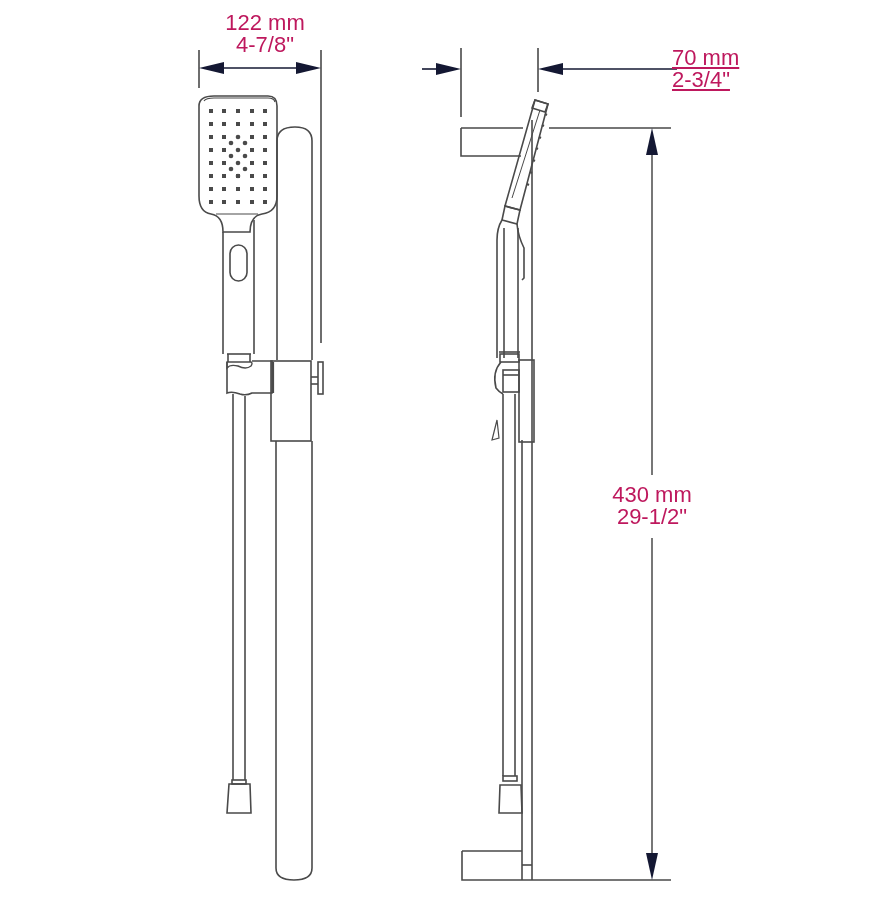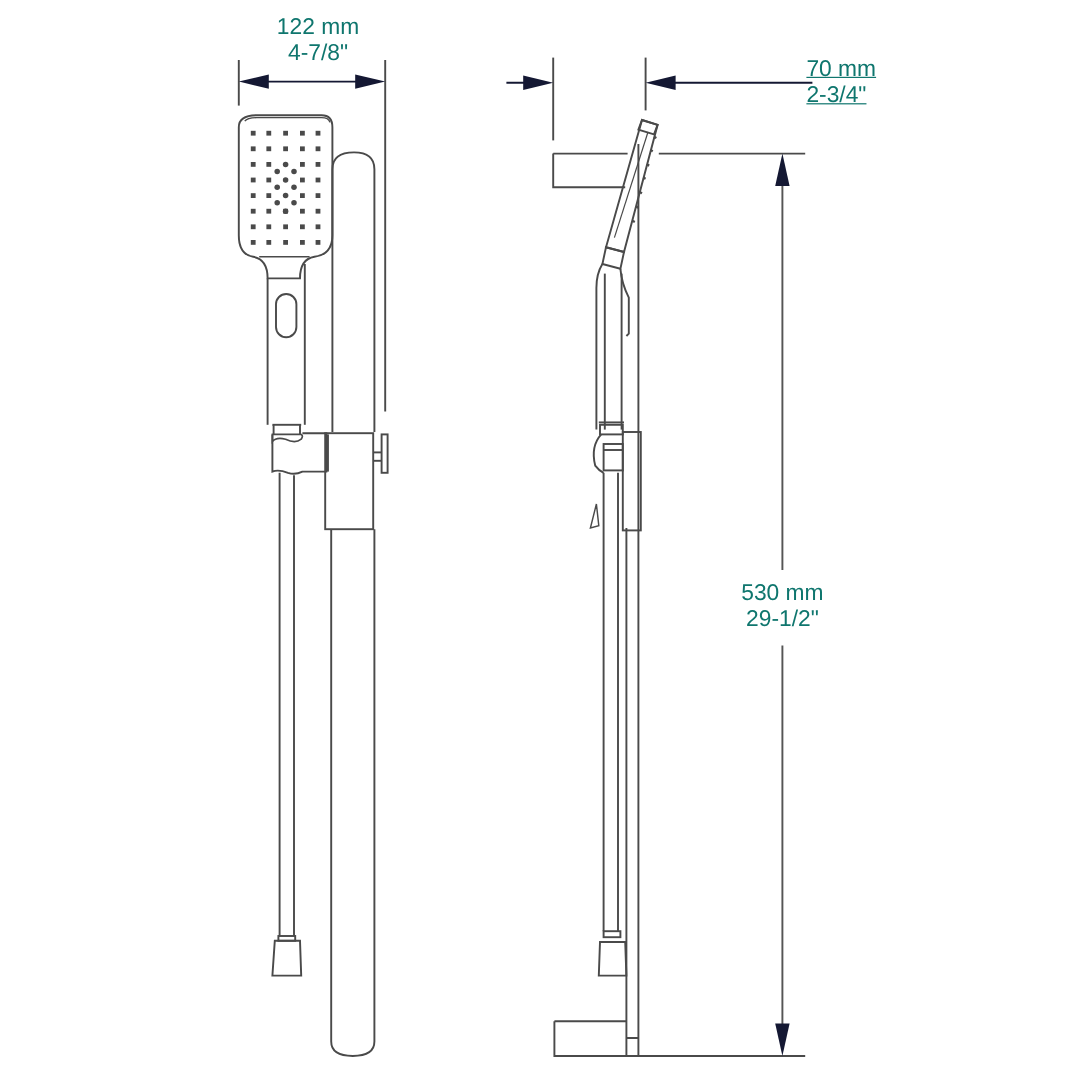--- a/index.html
+++ b/index.html
@@ -1,18 +1,18 @@
 <!DOCTYPE html>
 <html><head>
 <meta charset="utf-8">
 <style>
   html, body { margin: 0; padding: 0; background: #ffffff; }
   body { width: 890px; height: 903px; position: relative; overflow: hidden; font-family: "Liberation Sans", sans-serif; }
   svg.drawing { position: absolute; left: 0; top: 0; }
-  .dim-label { position: absolute; font-family: "Liberation Sans", sans-serif; font-size: 19px; color: #0f766e; line-height: 22px; text-align: center; }
+  .dim-label { position: absolute; font-family: "Liberation Sans", sans-serif; font-size: 22px; color: #be185d; line-height: 22px; text-align: center; }
   .dim-label span { display: block; }
 </style>
 </head>
 <body>
 
 <svg class="drawing" width="890" height="903" viewBox="0 0 890 903" xmlns="http://www.w3.org/2000/svg">
   <defs>
     <marker id="arrowEnd" markerWidth="12" markerHeight="8" refX="12" refY="4" orient="auto" markerUnits="userSpaceOnUse">
       <path d="M0,1 L12,4 L0,7 Z" fill="#141833"></path>
     </marker>
@@ -179,15 +179,15 @@
 
 <div class="dim-label" style="left:210px; top:12px; width:110px;">
   <span>122 mm</span>
   <span>4-7/8"</span>
 </div>
 <div class="dim-label" style="left:672px; top:47px; width:90px; text-align:left;text-decoration:underline;">
   <span>70 mm</span>
   <span>2-3/4"</span>
 </div>
 <div class="dim-label" style="left:600px; top:484px; width:104px;">
-  <span>530 mm</span>
+  <span>430 mm</span>
   <span>29-1/2"</span>
 </div>
 
 </body></html>

